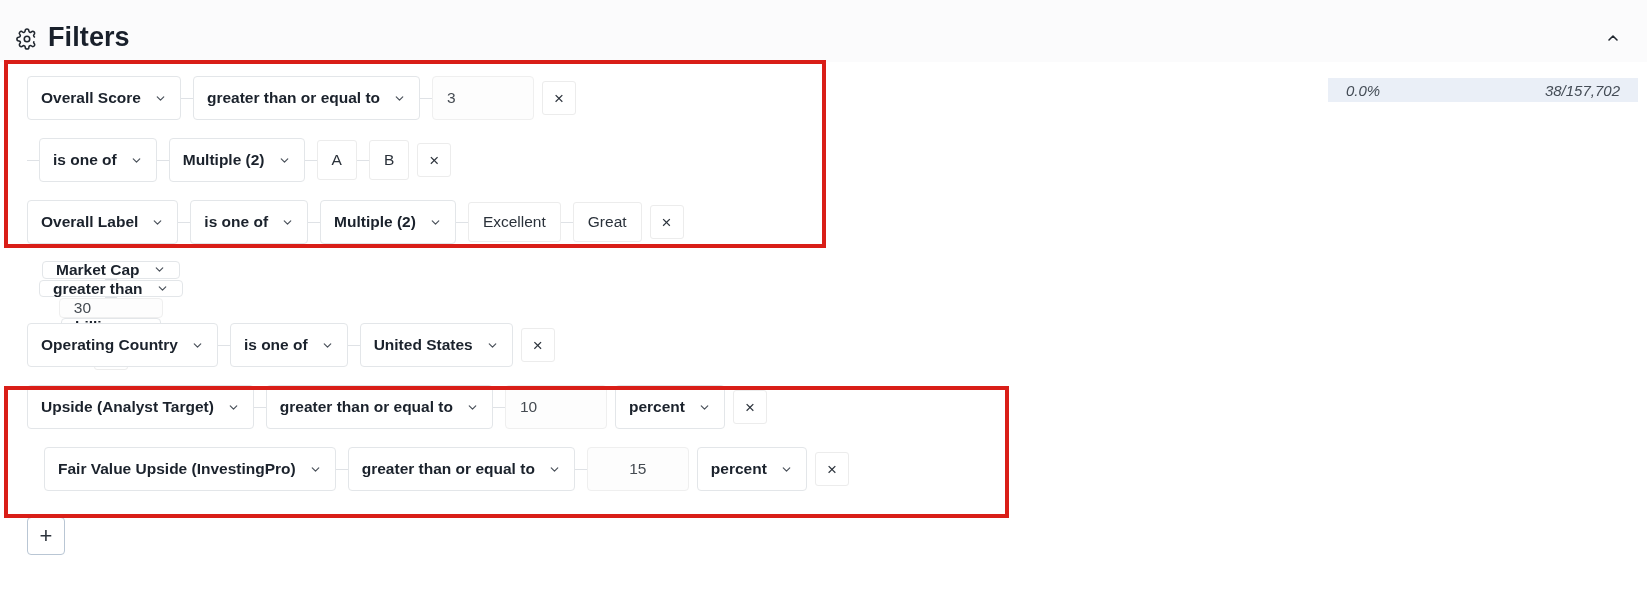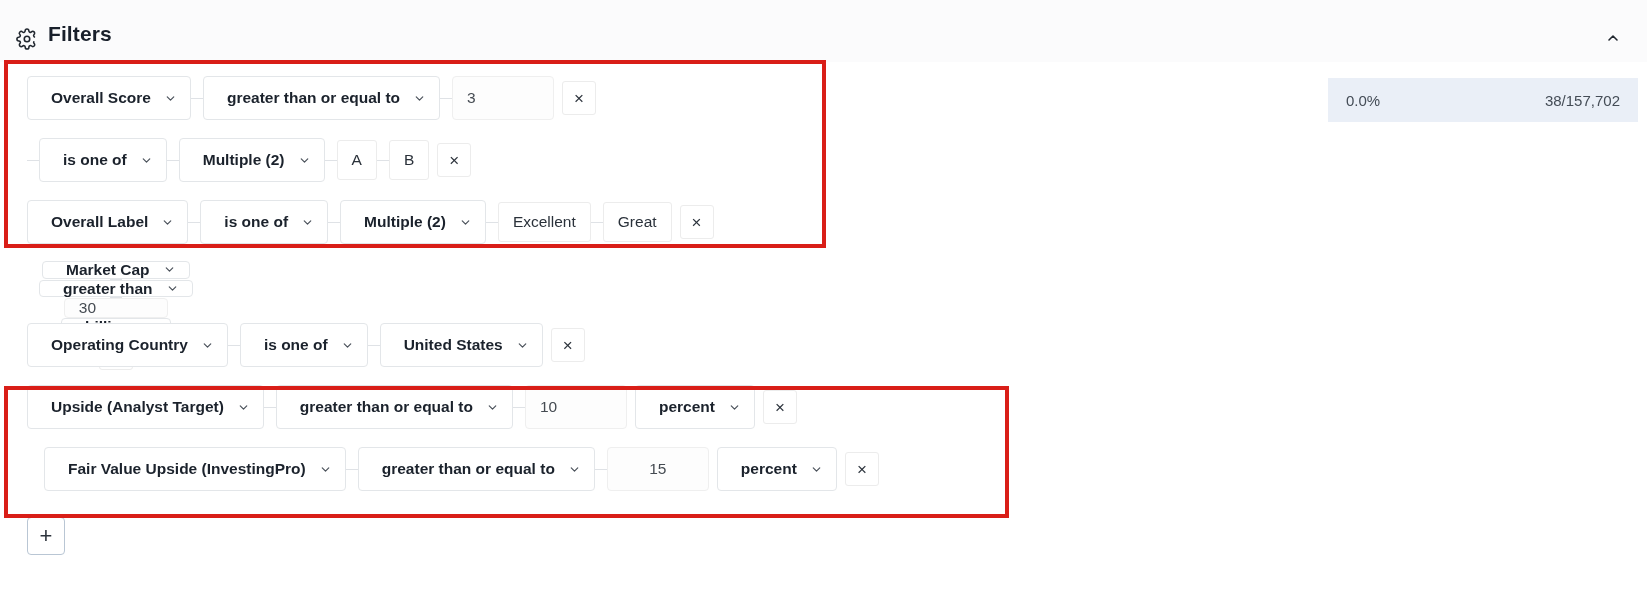--- a/index.html
+++ b/index.html
@@ -20,38 +20,38 @@
     display: flex; align-items: center;
   }
   .gear-wrap {
     position: absolute; left: 12px; top: 24px;
     width: 30px; height: 30px;
     display: flex; align-items: center; justify-content: center;
   }
   .gear-wrap svg { display:block; }
   .filters-title {
     position: absolute; left: 48px; top: 22px;
-    font-size: 21px; font-weight: bold; color: #19202b;
+    font-size: 27px; font-weight: bold; color: #19202b;
     letter-spacing: .1px;
   }
   .collapse-btn {
     position: absolute; right: 20px; top: 24px;
     width: 28px; height: 28px;
     display: flex; align-items: center; justify-content: center;
     cursor: pointer; background: transparent; border: none;
   }
 
   
   .stats-badge {
     position: absolute; left: 1328px; top: 78px;
-    width: 310px; height: 44px;
+    width: 310px; height: 24px;
     background: #eaeff7;
     display: flex; align-items: center;
     padding: 0 18px;
-    font-size: 15px; color: #444c56;
+    font-size: 15px; color: #444c56; font-style: italic;
   }
   .stats-pct { flex: 0 0 auto; }
   .stats-count { margin-left: auto; }
 
   
   .hl-box {
     position: absolute;
     border: 4px solid #d91e18;
     pointer-events: none;
     z-index: 5;
@@ -71,21 +71,21 @@
     border-radius: 4px;
     background: #fff;
     display: flex; align-items: center;
     padding: 0 13px;
     font-size: 15.5px;
     color: #1b222c;
     white-space: nowrap;
     cursor: pointer;
   }
   .pill.bold   { font-weight: bold; }
-  .pill .lbl { line-height: 1; margin-left: 10px; }
+  .pill .lbl { line-height: 1; }
   .chev {
     margin-left: 13px;
     display: inline-flex; align-items: center;
   }
   .connector {
     width: 12px; height: 1px; background: #dfe2e6; flex: 0 0 auto;
   }
   .gap { width: 8px; flex: 0 0 auto; }
   .rm-btn {
     width: 34px; height: 34px;

